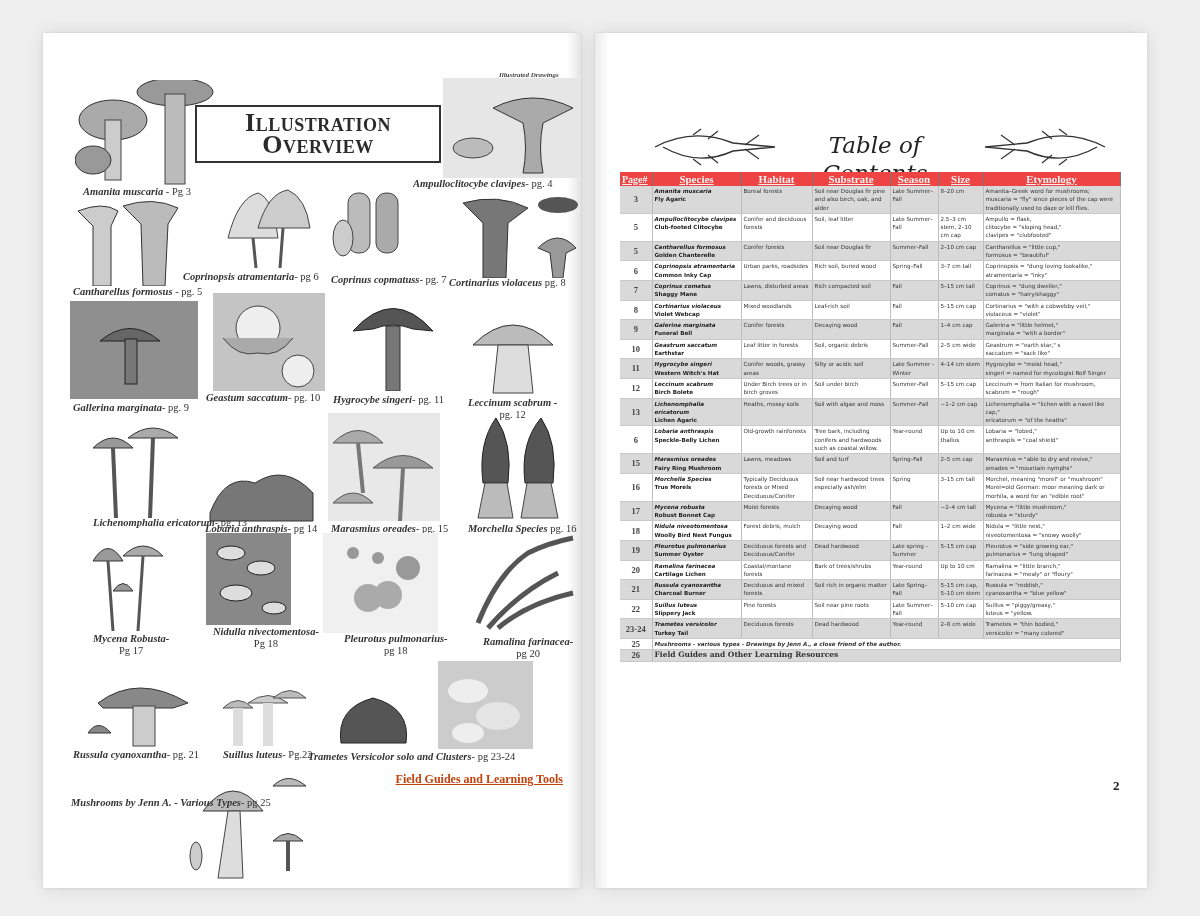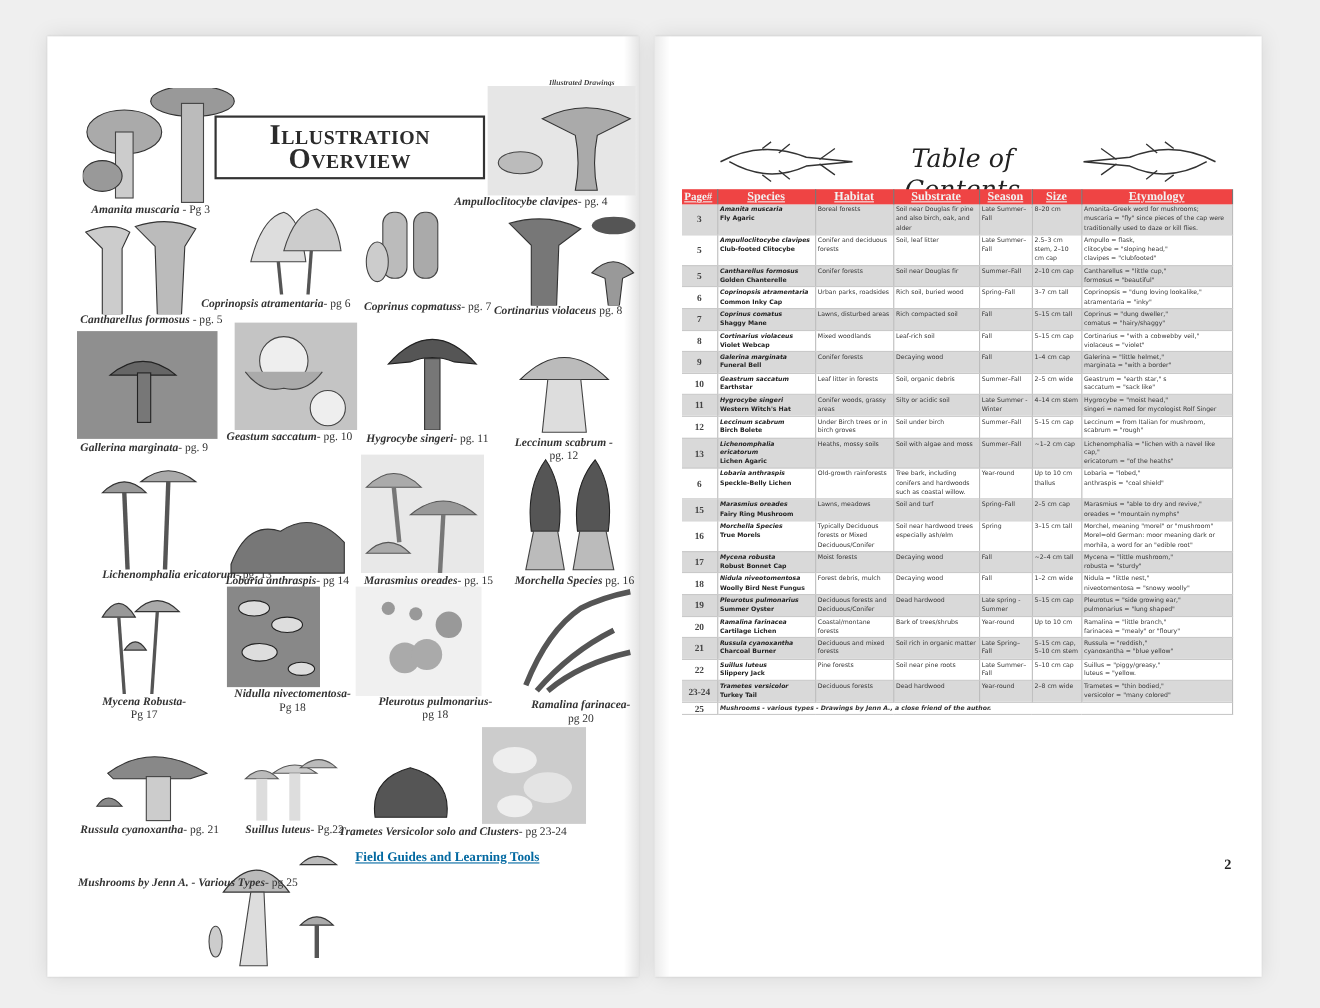--- a/index.html
+++ b/index.html
@@ -19,21 +19,21 @@
   .cap { position: absolute; font-family: "Liberation Serif", serif; font-style: italic; font-weight: bold;
          font-size: 10.5px; color: #333; line-height: 1.15; text-align: center; white-space: nowrap; }
   .cap .pg { font-style: normal; font-weight: normal; }
   .title-box { position: absolute; left: 152px; top: 72px; width: 246px; height: 58px;
                border: 2.5px solid #333; background: #fff; display: flex; flex-direction: column;
                align-items: center; justify-content: center; }
   .title-box span { font-family: "Liberation Serif", serif; font-weight: bold; font-size: 26px;
                     line-height: 22px; color: #2b2b2b; letter-spacing: 0.5px; font-variant: small-caps; }
   .signature { position: absolute; left: 456px; top: 38px; font-size: 7px; font-style: italic; color: #444; font-weight: bold; }
 
-  .fg-block { position: absolute; left: 280px; top: 739px; width: 240px; text-align: left; color: #0369a1; }
+  .fg-block { position: absolute; left: 280px; top: 739px; width: 240px; text-align: right; color: #c2410c; }
   .fg-title { font-weight: bold; font-size: 12px; text-decoration: underline; margin-bottom: 2px; }
   .fg-desc { font-weight: bold; font-size: 12px; line-height: 15px; }
   .toc-title { position: absolute; left: 180px; top: 98px; width: 200px; text-align: center;
                font-family: "DejaVu Serif", serif; font-style: italic; font-size: 23px; color: #222;
                border-bottom: 1.5px solid #444; padding-bottom: 1px; line-height: 28px; }
   .vine { position: absolute; top: 92px; width: 124px; height: 44px; }
   .vine-left { left: 58px; }
   .vine-right { left: 388px; }
 
   table.toc { position: absolute; left: 25px; top: 139px; width: 500px; border-collapse: collapse; table-layout: fixed; }
@@ -576,17 +576,21 @@
           <td>2–8 cm wide</td>
           <td>
             <span class="ety-line">Trametes = "thin bodied,"</span>
             <span class="ety-line">versicolor = "many colored"</span>
           </td>
         </tr>
         <tr class="plain">
           <td class="pgnum">25</td>
           <td class="span-cell" colspan="6">Mushrooms - various types - Drawings by Jenn A., a close friend of the author.</td>
         </tr>
+        <tr class="shade last">
+          <td class="pgnum">26</td>
+          <td class="span-cell" colspan="6">Field Guides and Other Learning Resources</td>
+        </tr>
       </tbody>
   </table>
 
   <div class="page-number">2</div>
 </div>
 
 </body></html>

